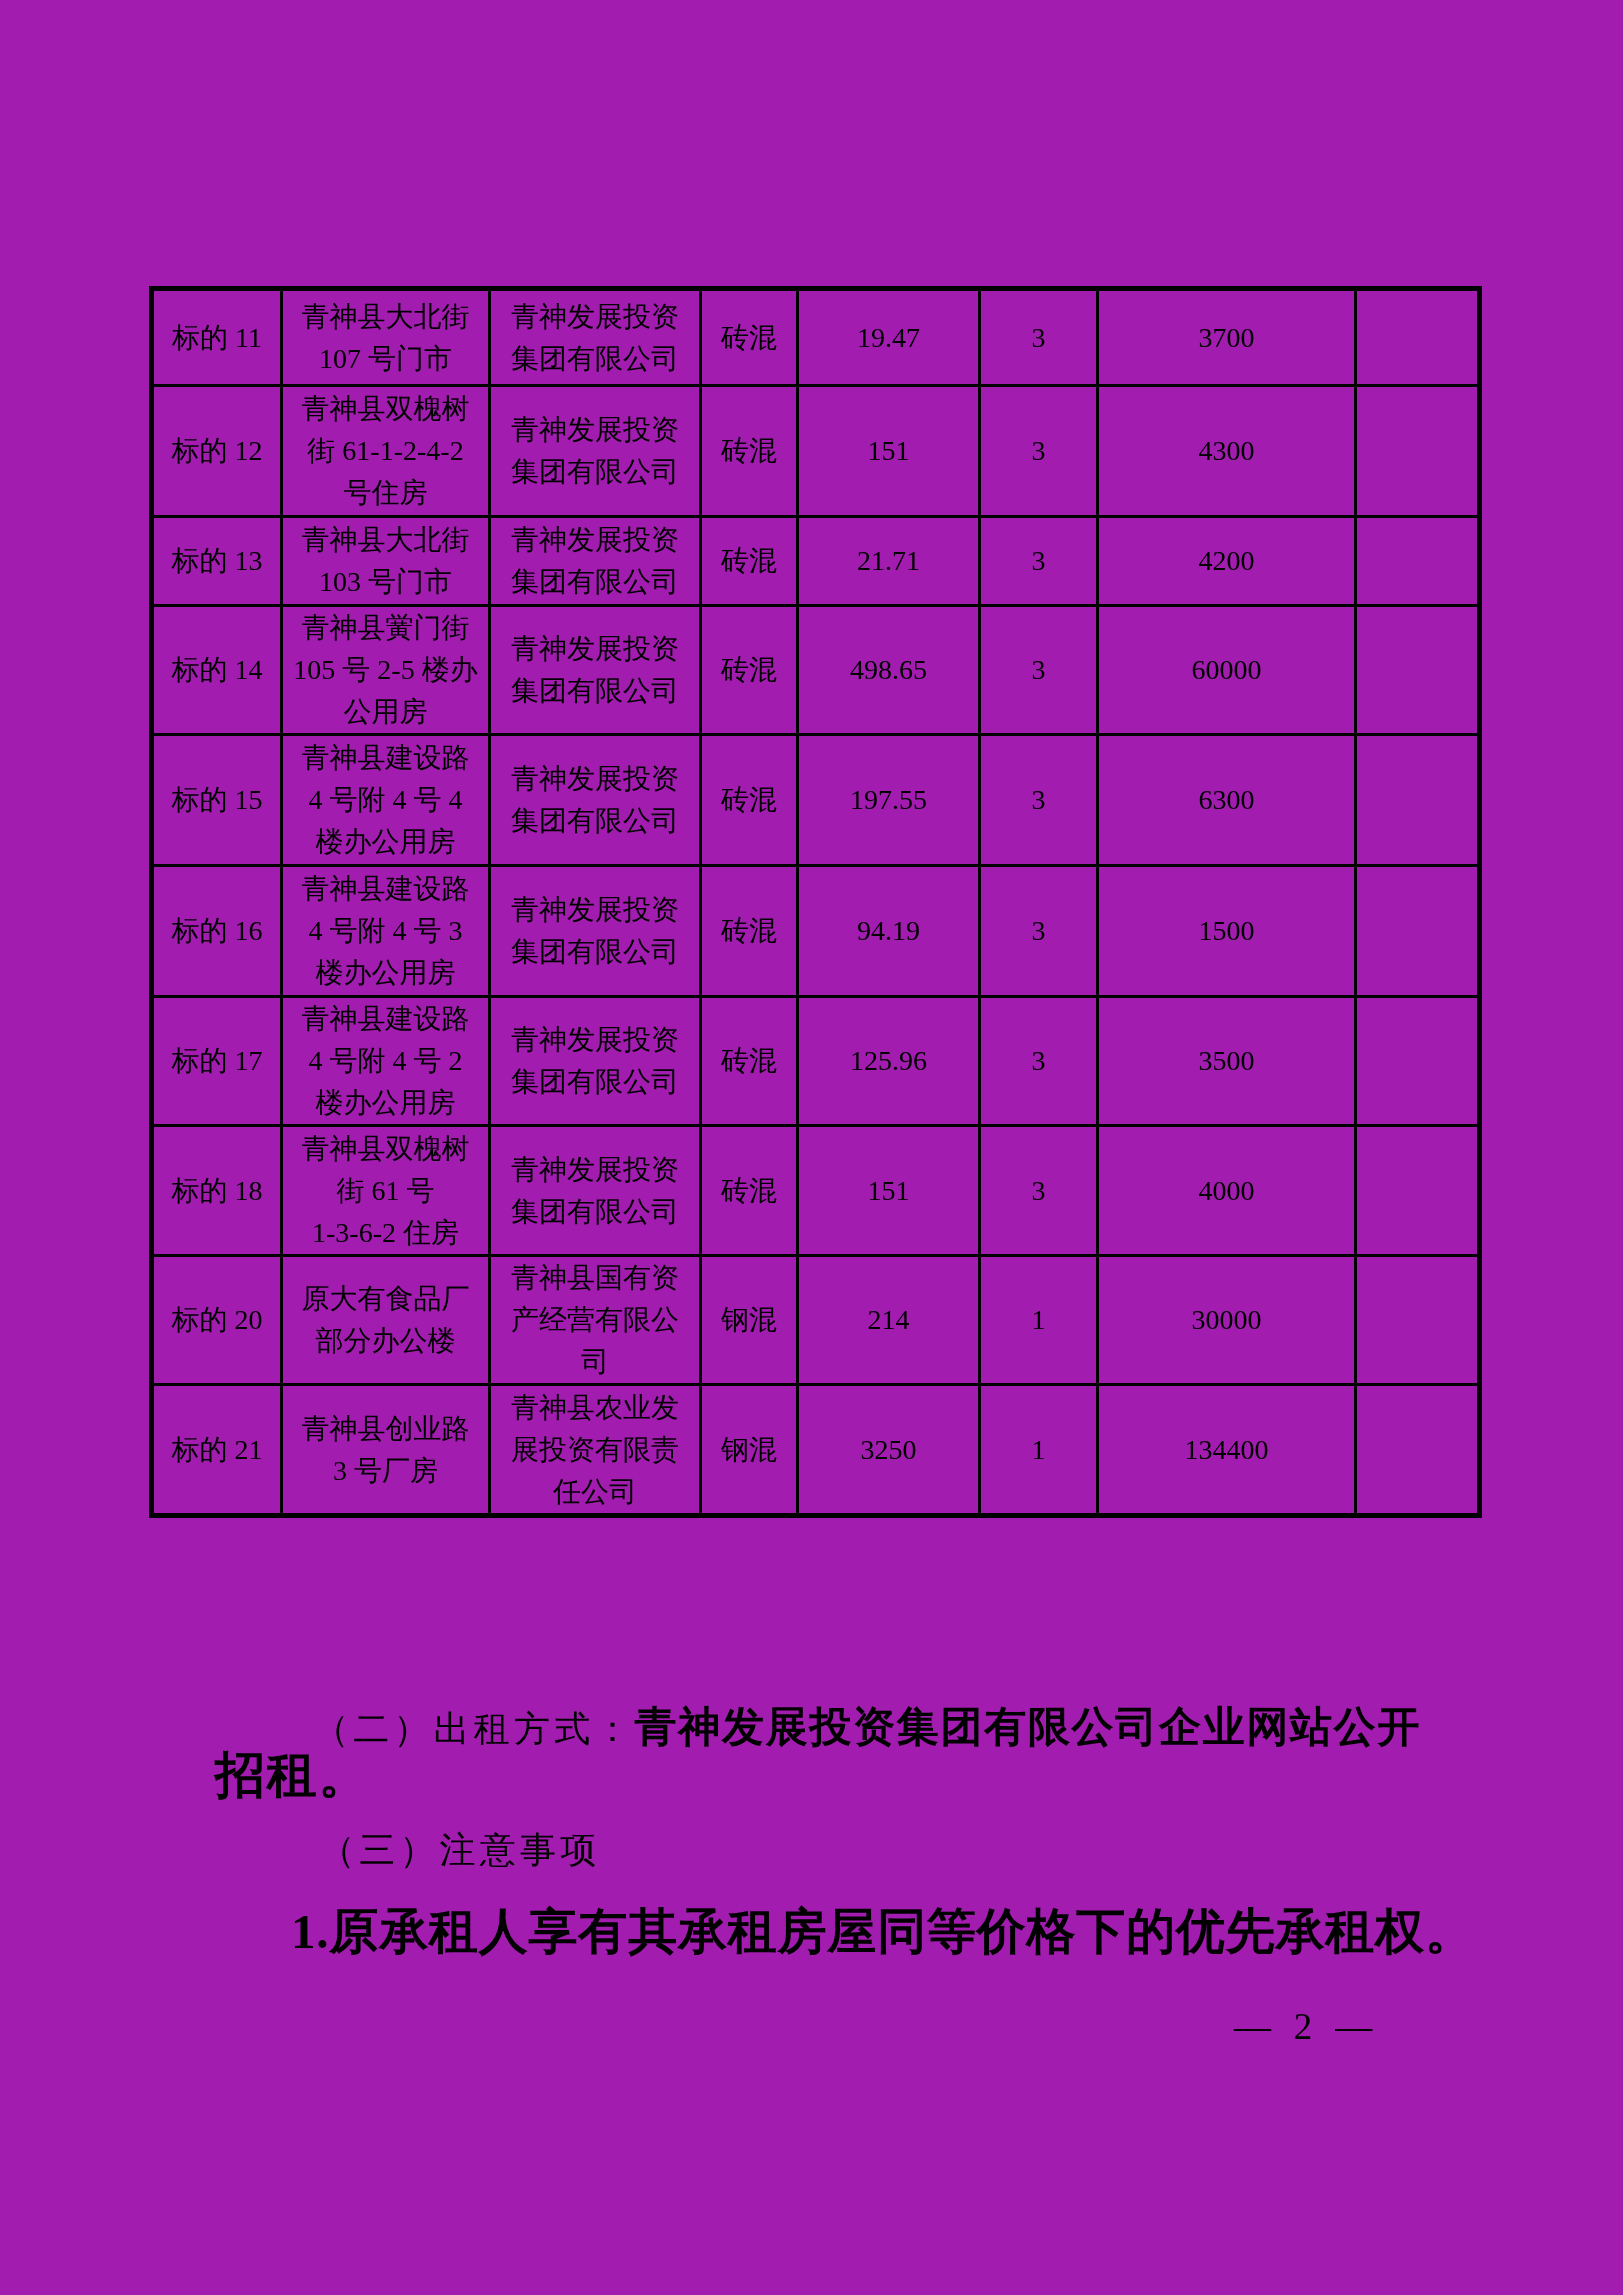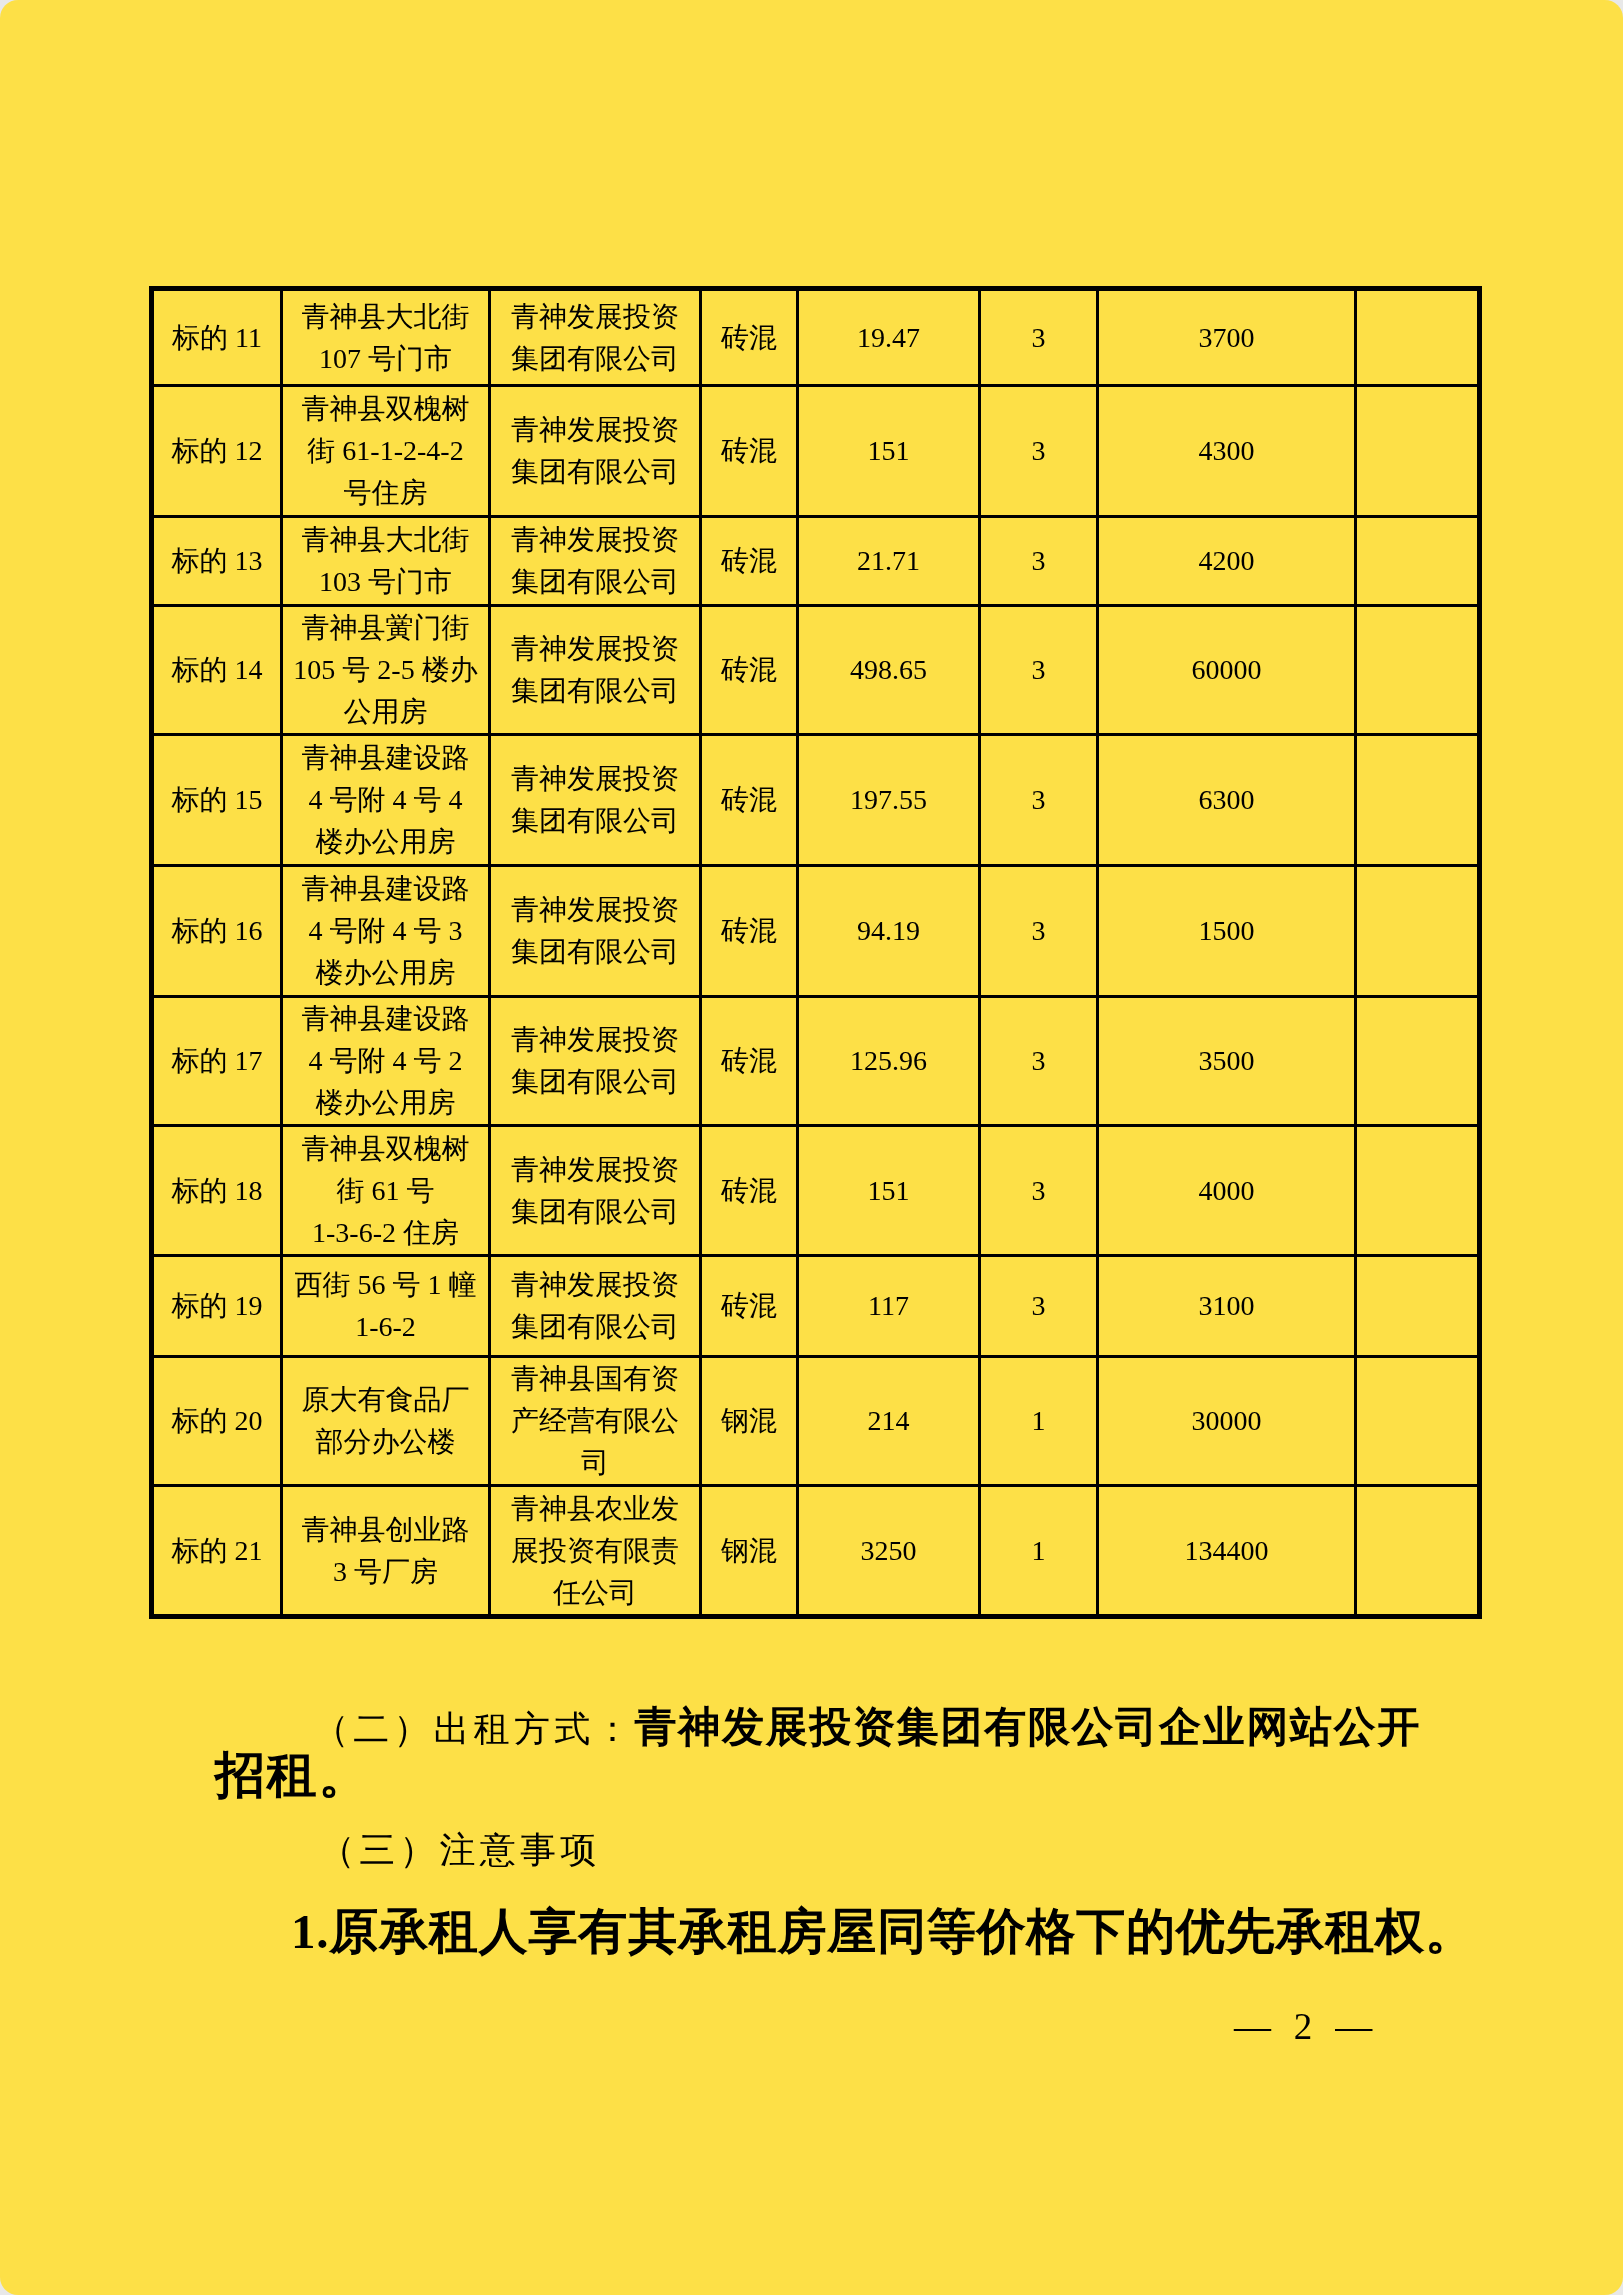--- a/index.html
+++ b/index.html
@@ -1,24 +1,23 @@
 <!DOCTYPE html>
 <html style="font-size:13.5px"><head>
 <meta charset="utf-8">
 <style>
   html, body { margin: 0; padding: 0; background: #e8e8e8; }
   .page {
     position: relative;
     width: 1623px;
     height: 2295px;
-    background: #fde047;
+    background: #a21caf;
     font-family: "Liberation Serif", serif;
     color: #000000;
     overflow: hidden;
-    border-radius: 18px;
   }
   table.doc-table {
     position: absolute;
     left: 149px;
     top: 286px;
     width: 1329px;
     table-layout: fixed;
     border-collapse: collapse;
     border: 5px solid #000;
   }
@@ -180,32 +179,20 @@
 街 61 号
 1-3-6-2 住房</td>
           <td>青神发展投资
 集团有限公司</td>
           <td>砖混</td>
           <td>151</td>
           <td>3</td>
           <td>4000</td>
           <td></td>
         </tr>
-        <tr style="height: 101px;">
-          <td>标的 19</td>
-          <td>西街 56 号 1 幢
-1-6-2</td>
-          <td>青神发展投资
-集团有限公司</td>
-          <td>砖混</td>
-          <td>117</td>
-          <td>3</td>
-          <td>3100</td>
-          <td></td>
-        </tr>
         <tr style="height: 129px;">
           <td>标的 20</td>
           <td>原大有食品厂
 部分办公楼</td>
           <td>青神县国有资
 产经营有限公
 司</td>
           <td>钢混</td>
           <td>214</td>
           <td>1</td>

